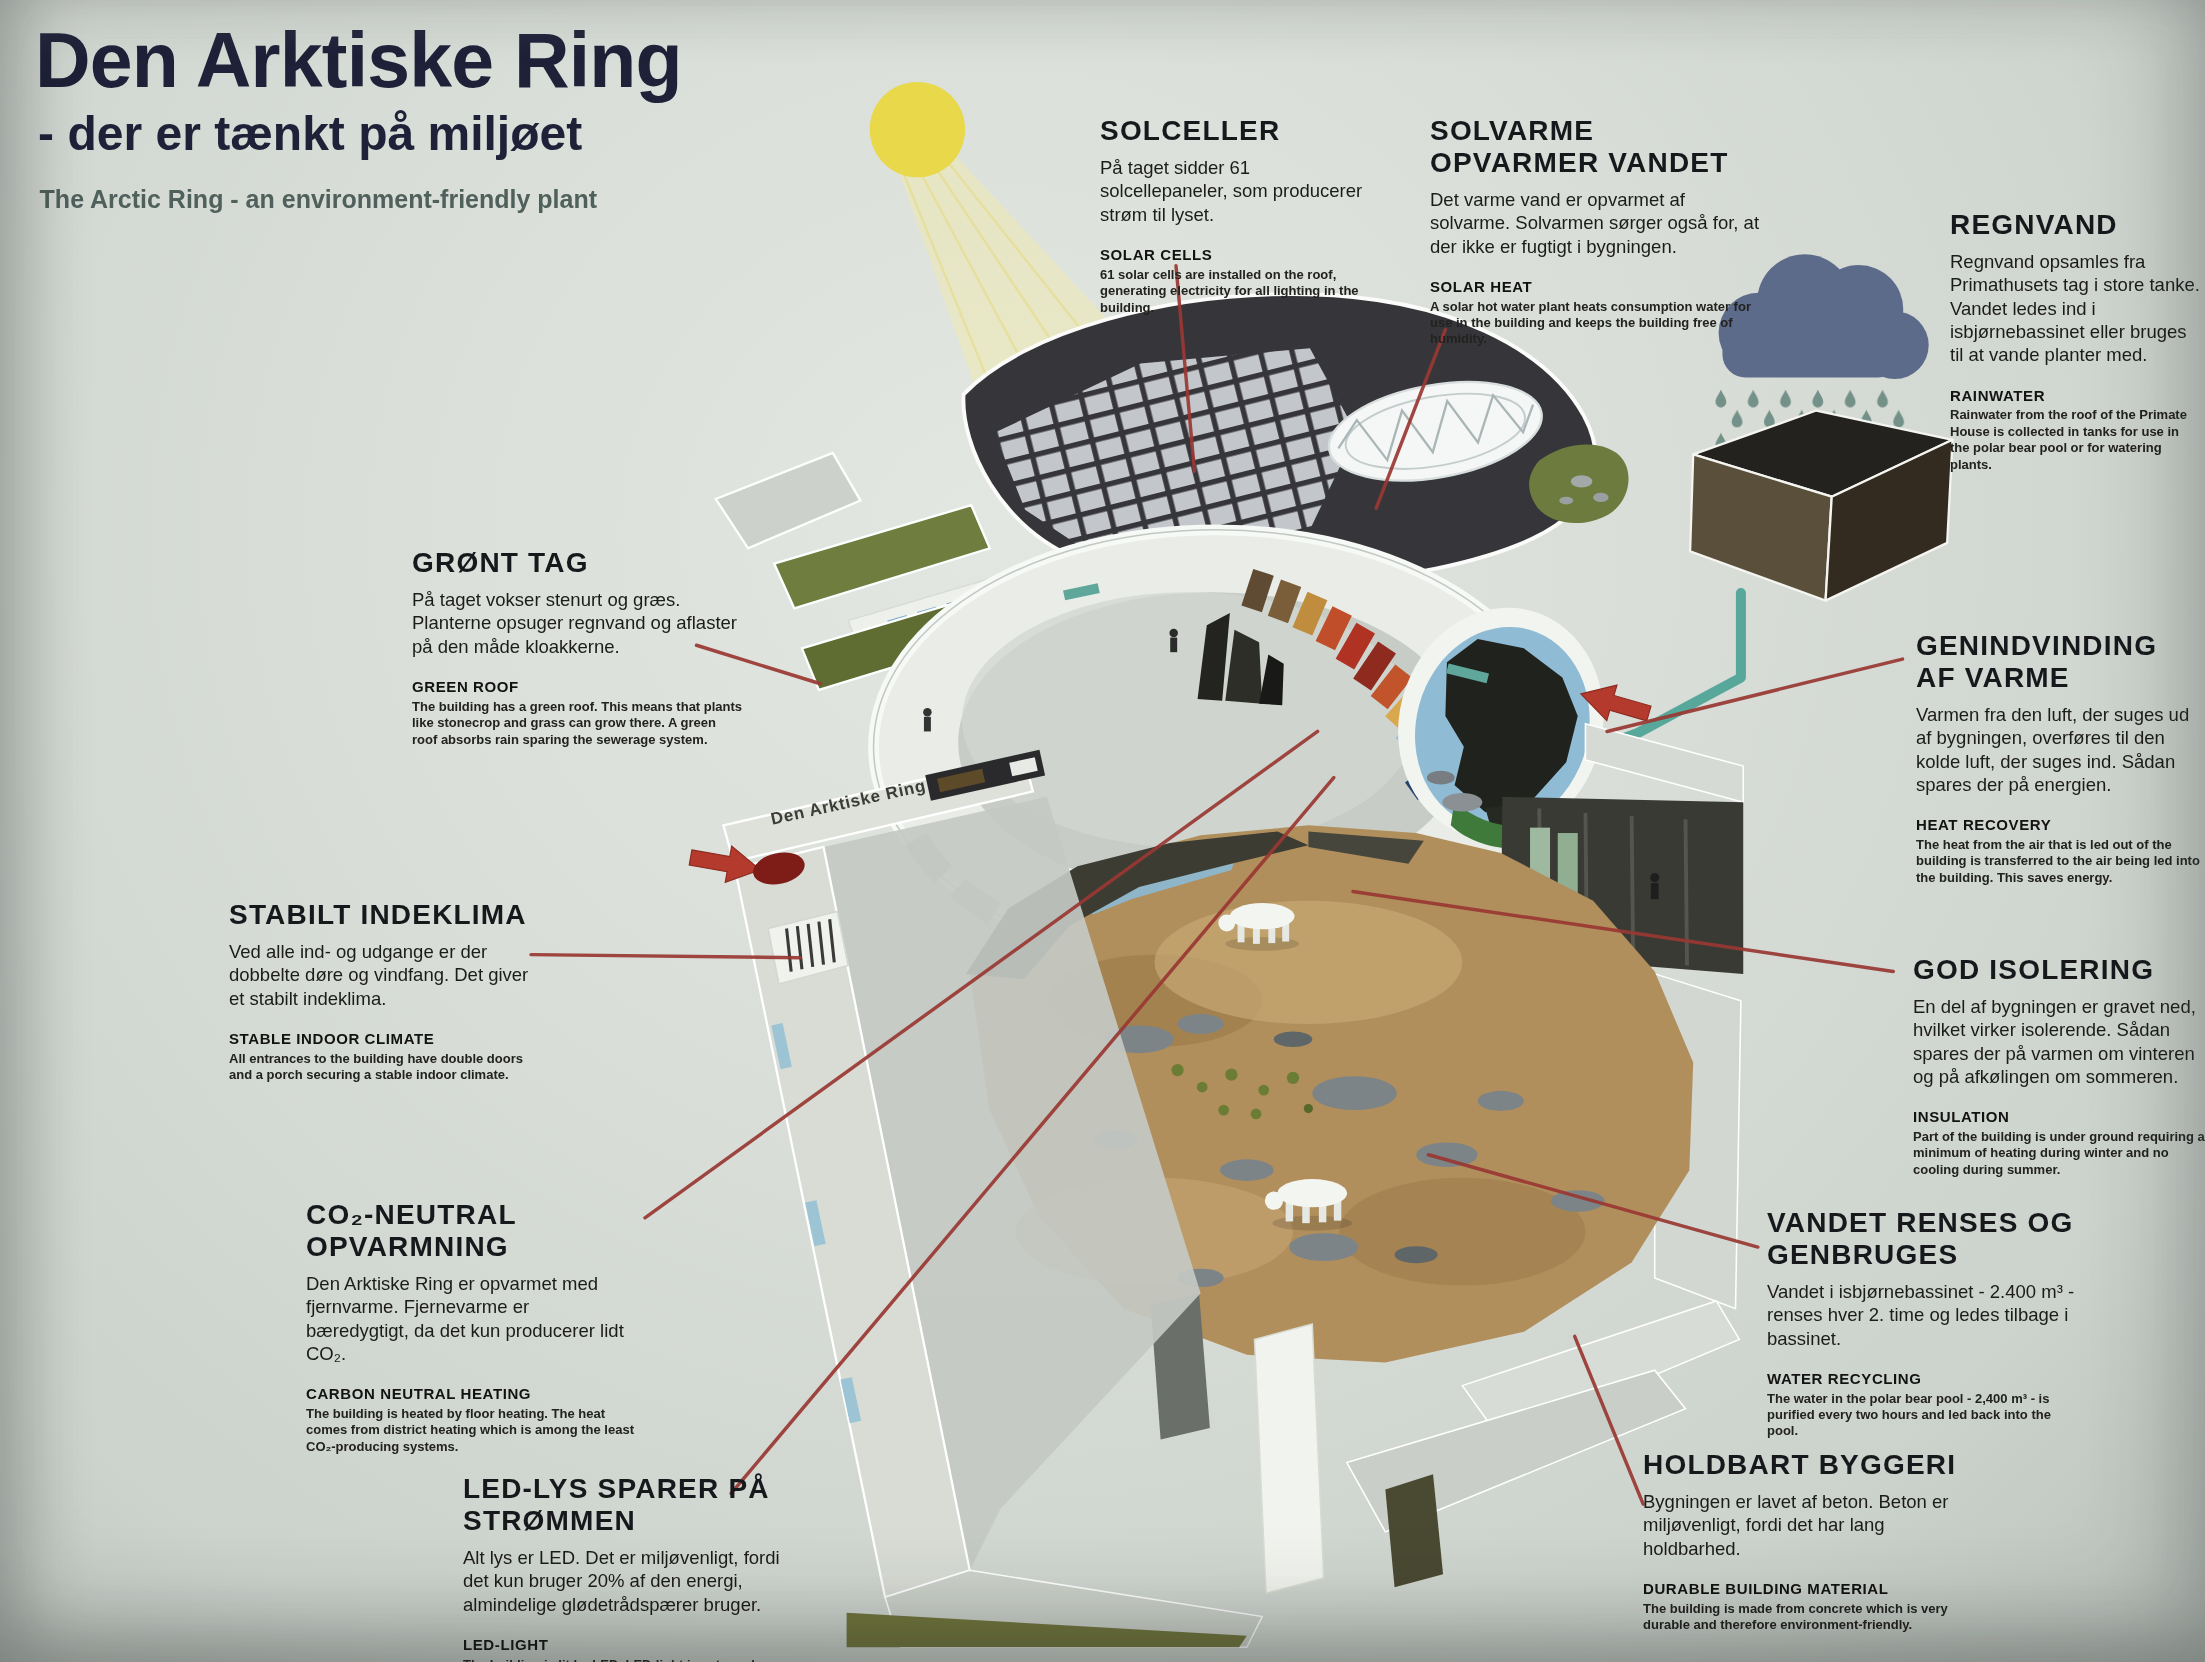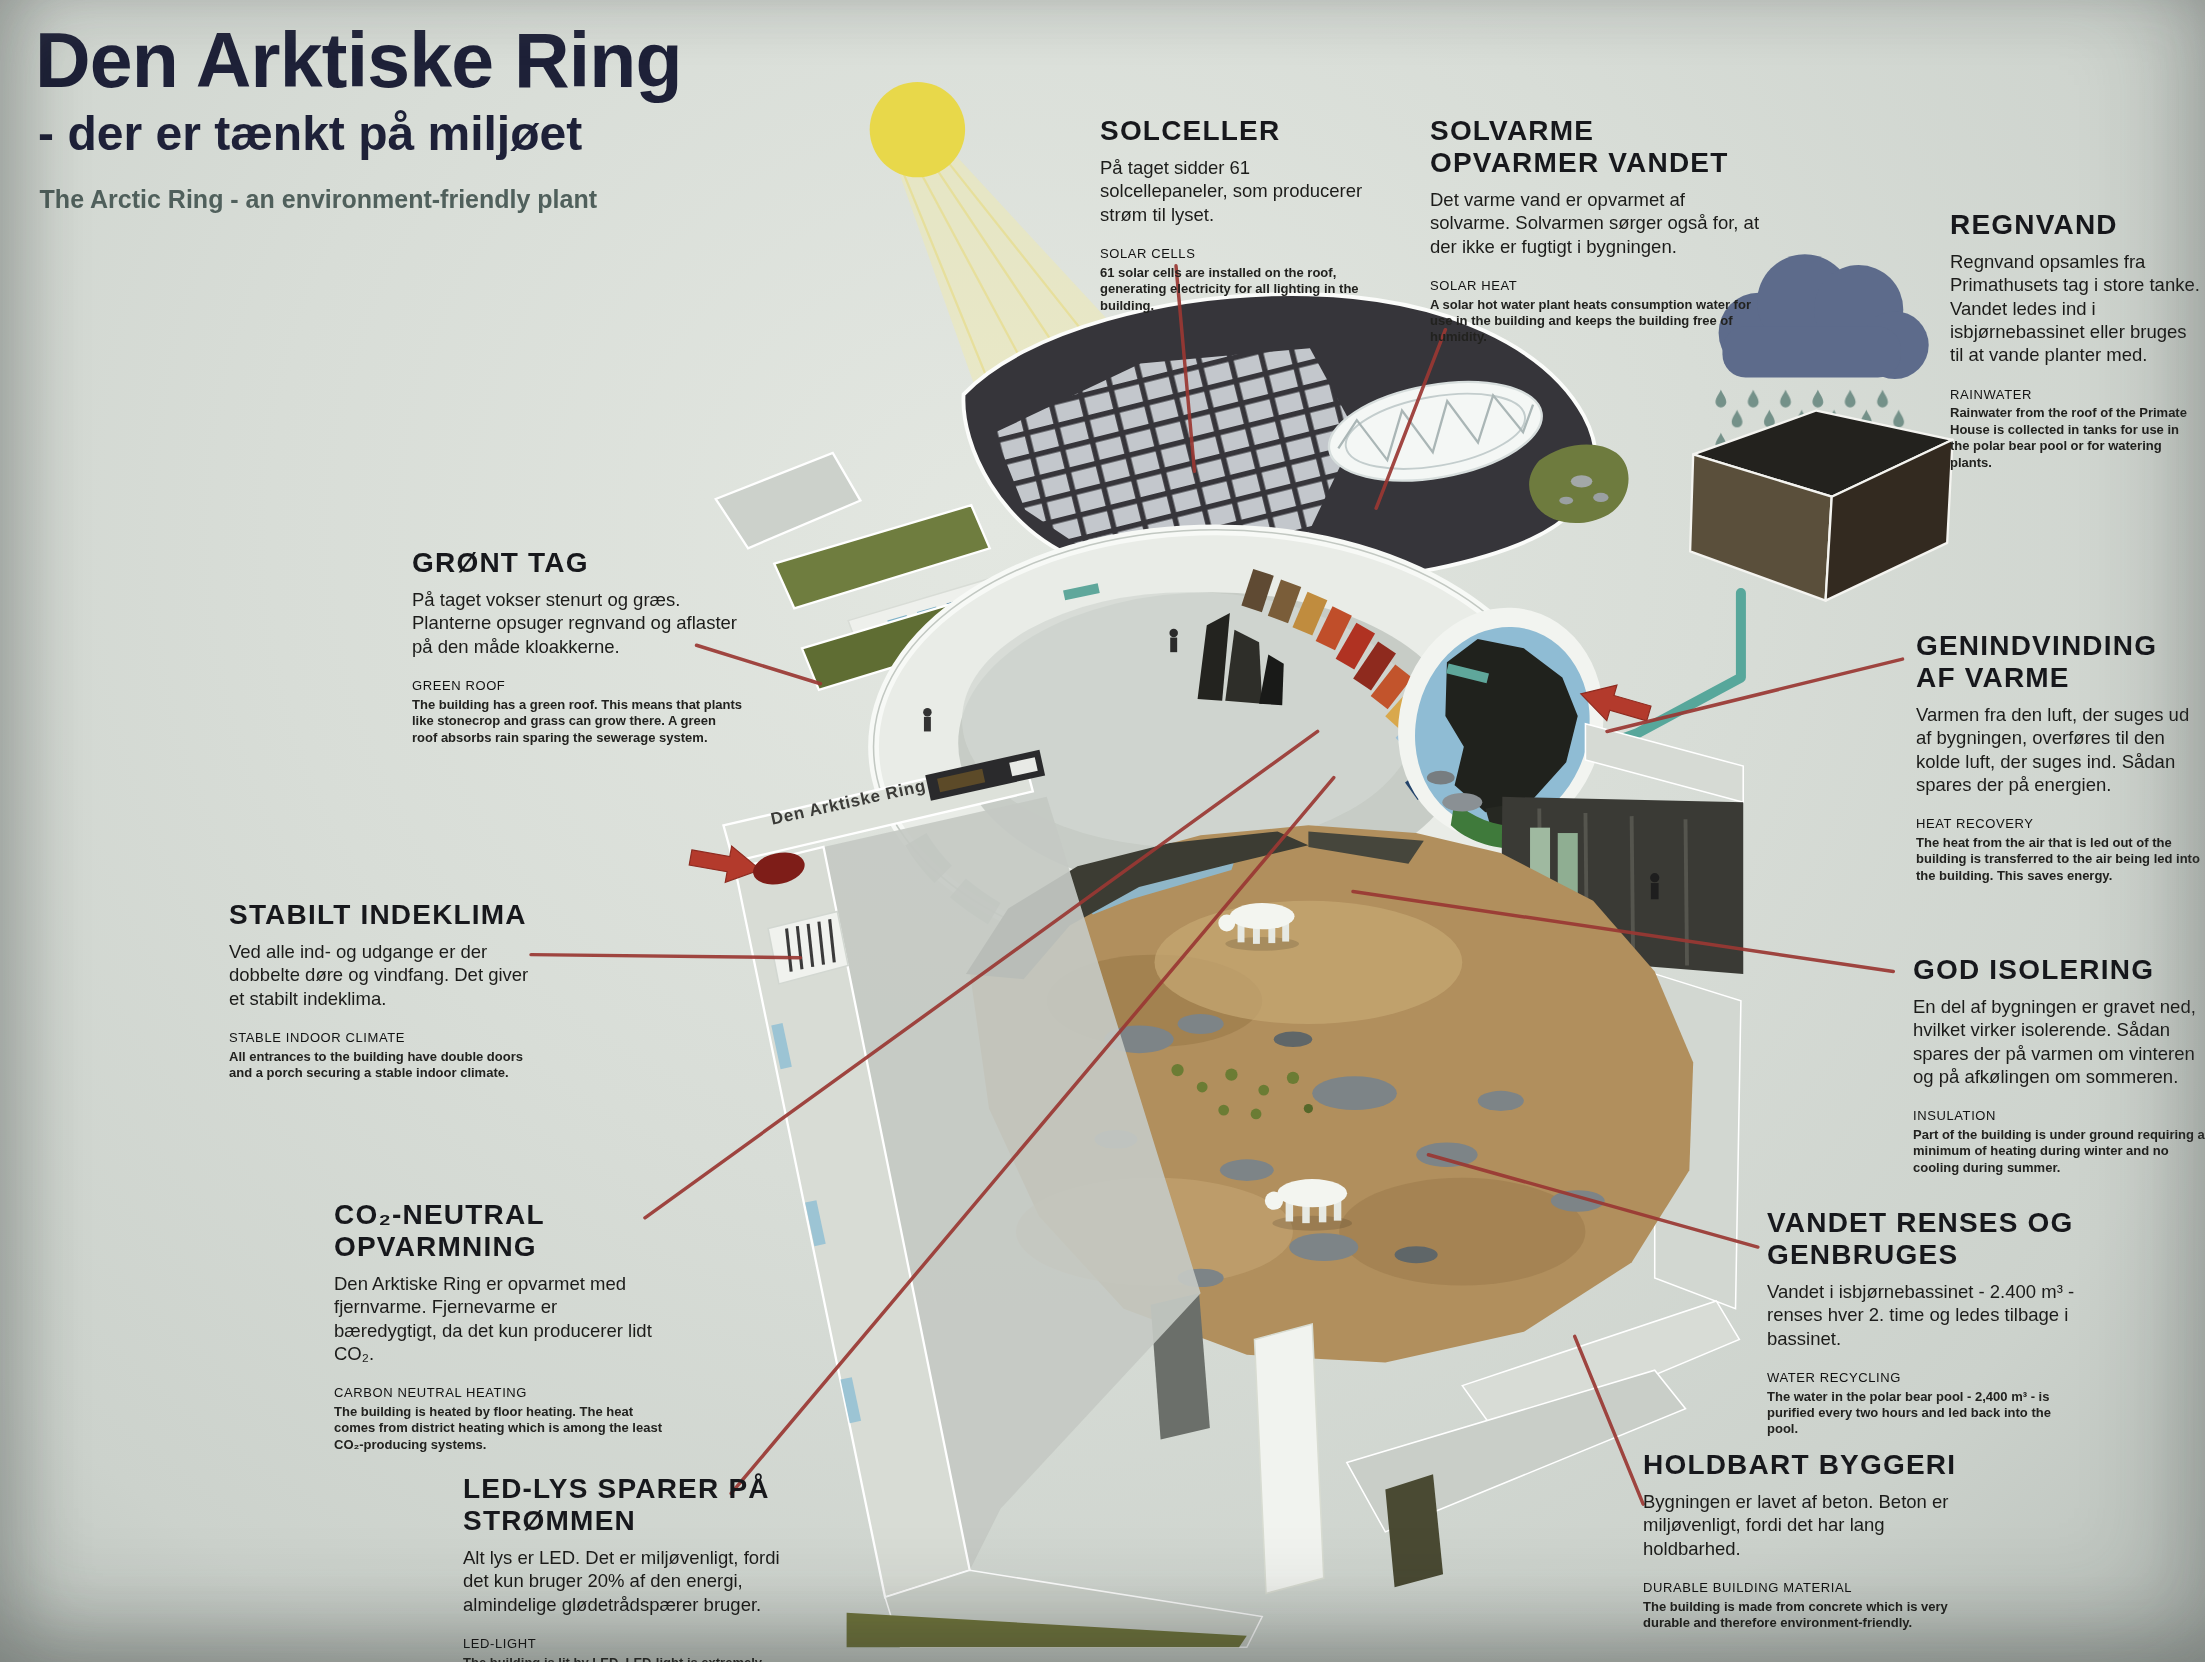--- a/index.html
+++ b/index.html
@@ -14,21 +14,21 @@
                 inset -26px -35px 100px rgba(30,35,32,.24),
                 inset 0 14px 54px rgba(255,255,255,.14);
   }
   .hdr { position:absolute; left:35px; top:20px; z-index:3; }
   .title { font-weight:bold; font-size:77px; letter-spacing:-0.8px; color:#1e2138; line-height:1.05; margin:0; }
   .subtitle { font-weight:bold; font-size:48px; color:#1e2138; margin:7.7px 0 0 3.1px; line-height:1.05; }
   .subtitle-en { font-weight:bold; font-size:25px; color:#50605c; margin:26px 0 0 4.6px; }
   .sec { position:absolute; z-index:3; }
   .sec-h { font-weight:bold; font-size:28px; line-height:1.14; letter-spacing:1.2px; color:#17181c; margin:0 0 9.2px 0; }
   .sec-da { font-size:18.5px; line-height:1.26; color:#1c1c1a; margin:0 0 20px 0; }
-  .sec-he { font-weight:normal; font-size:13px; letter-spacing:0.6px; color:#121212; margin:0 0 3.8px 0; }
+  .sec-he { font-weight:bold; font-size:15px; letter-spacing:0.6px; color:#121212; margin:0 0 3.8px 0; }
   .sec-en { font-weight:bold; font-size:13px; line-height:1.26; color:#22221f; margin:0; }
   .nowrap { white-space:nowrap; }
   svg.illu { position:absolute; left:0; top:0; z-index:1; }
 </style>
 </head>
 <body>
 
 <div class="poster">
 
   <svg class="illu" width="2205" height="1663" viewBox="0 0 2865 2160">
@@ -329,21 +329,21 @@
     <p class="sec-en">The heat from the air that is led out of the building is transferred to the air being led into the building. This saves energy.</p>
   </section>
 
   <section class="sec" style="left:1913px; top:954px; width:296px;">
     <h2 class="sec-h">GOD ISOLERING</h2>
     <p class="sec-da">En del af bygningen er gravet ned, hvilket virker isolerende. Sådan spares der på varmen om vinteren og på afkølingen om sommeren.</p>
     <h3 class="sec-he">INSULATION</h3>
     <p class="sec-en">Part of the building is under ground requiring a minimum of heating during winter and no cooling during summer.</p>
   </section>
 
-  <section class="sec" style="left:334px; top:1199px; width:331px;">
+  <section class="sec" style="left:306px; top:1199px; width:331px;">
     <h2 class="sec-h">CO₂-NEUTRAL OPVARMNING</h2>
     <p class="sec-da">Den Arktiske Ring er opvarmet med fjernvarme. Fjernevarme er bæredygtigt, da det kun producerer lidt CO₂.</p>
     <h3 class="sec-he">CARBON NEUTRAL HEATING</h3>
     <p class="sec-en">The building is heated by floor heating. The heat comes from district heating which is among the least CO₂-producing systems.</p>
   </section>
 
   <section class="sec" style="left:1767px; top:1207px; width:308px;">
     <h2 class="sec-h">VANDET RENSES OG GENBRUGES</h2>
     <p class="sec-da">Vandet i isbjørnebassinet - 2.400 m³ - renses hver 2. time og ledes tilbage i bassinet.</p>
     <h3 class="sec-he">WATER RECYCLING</h3>

